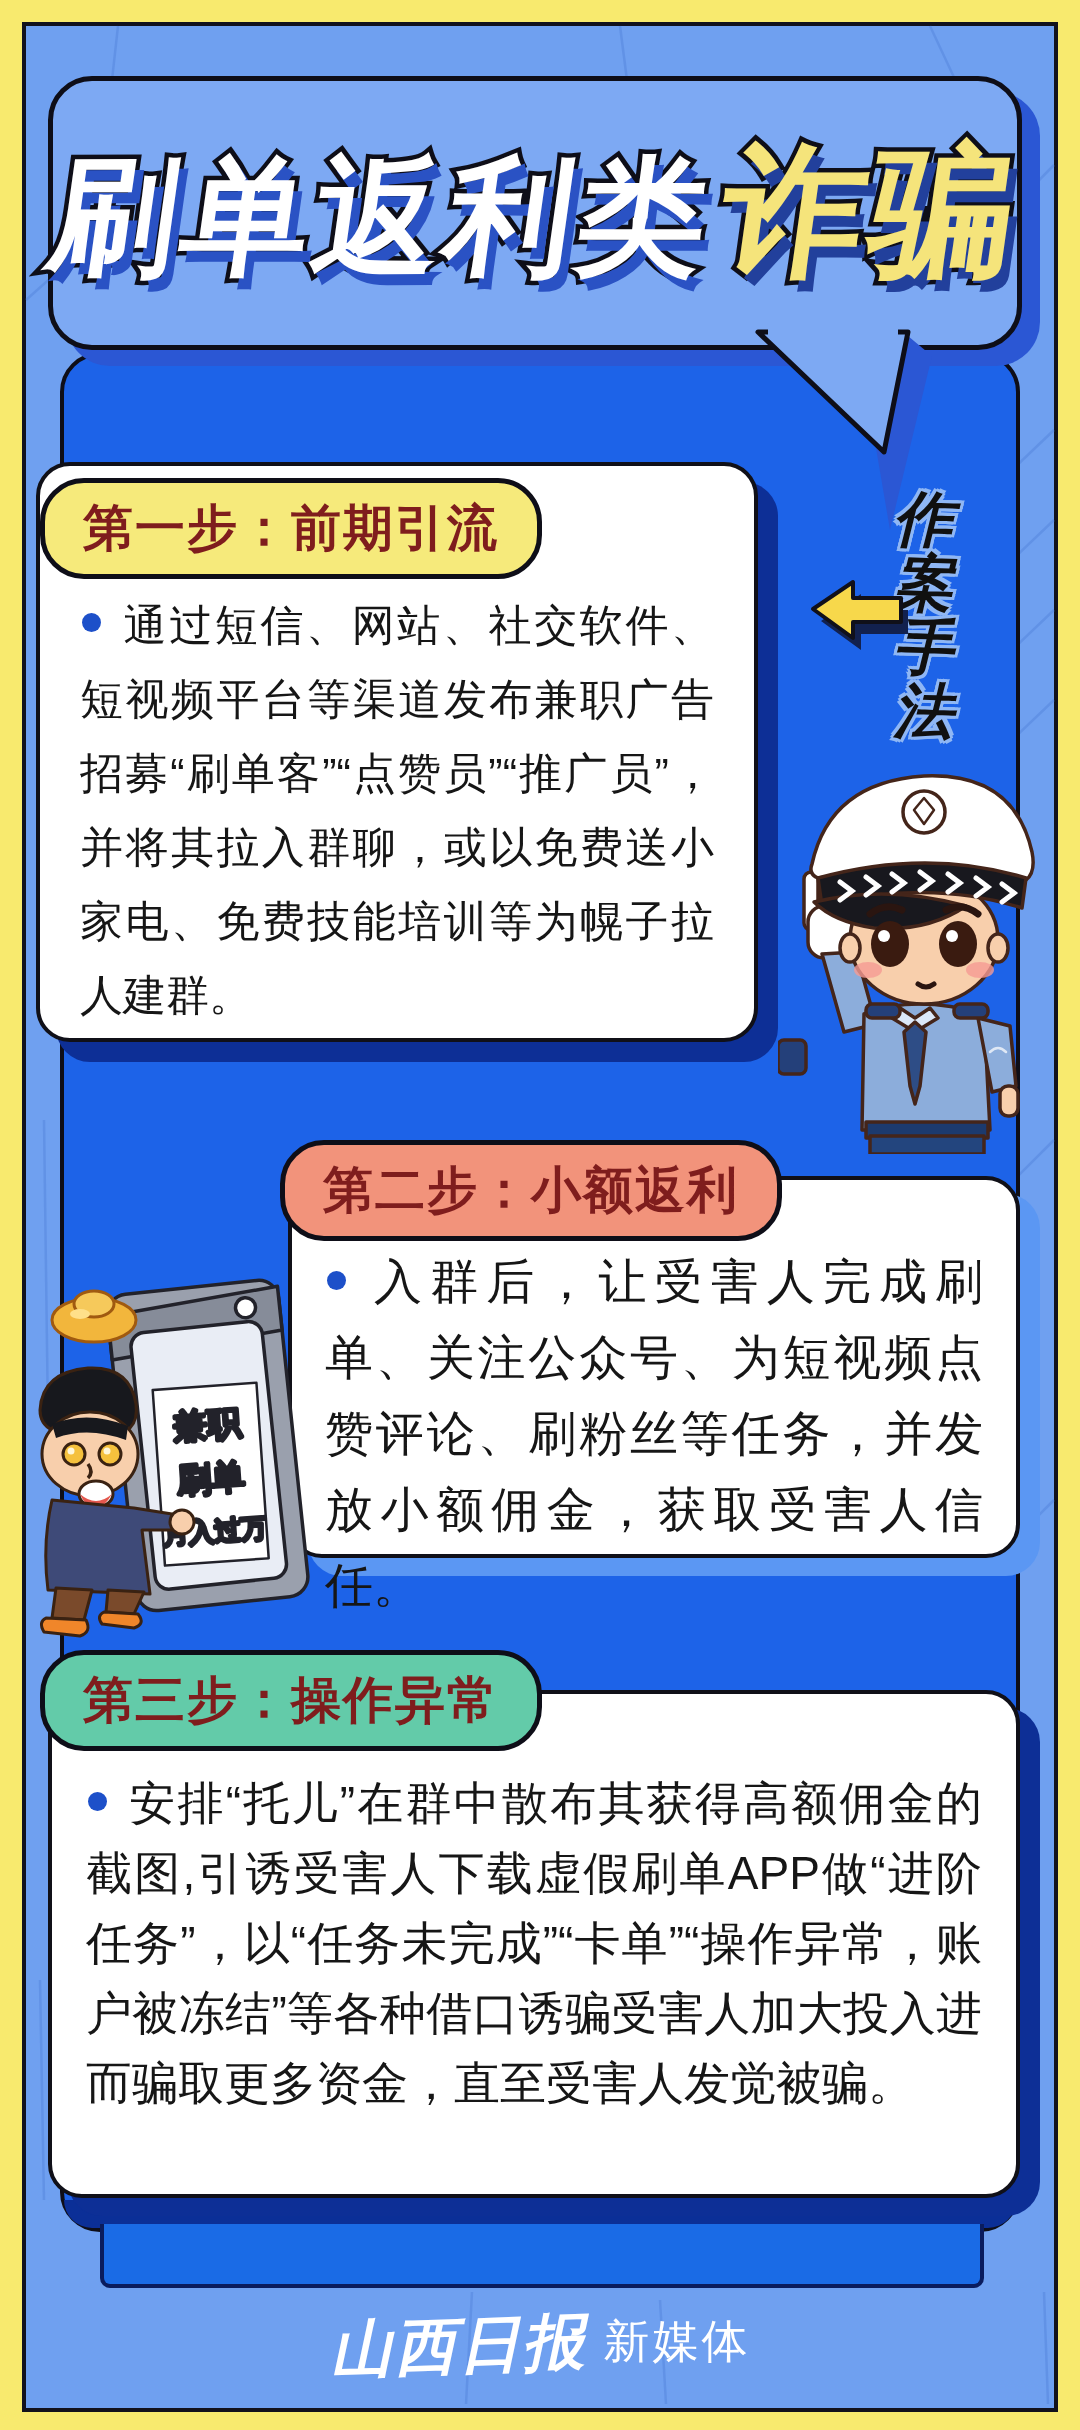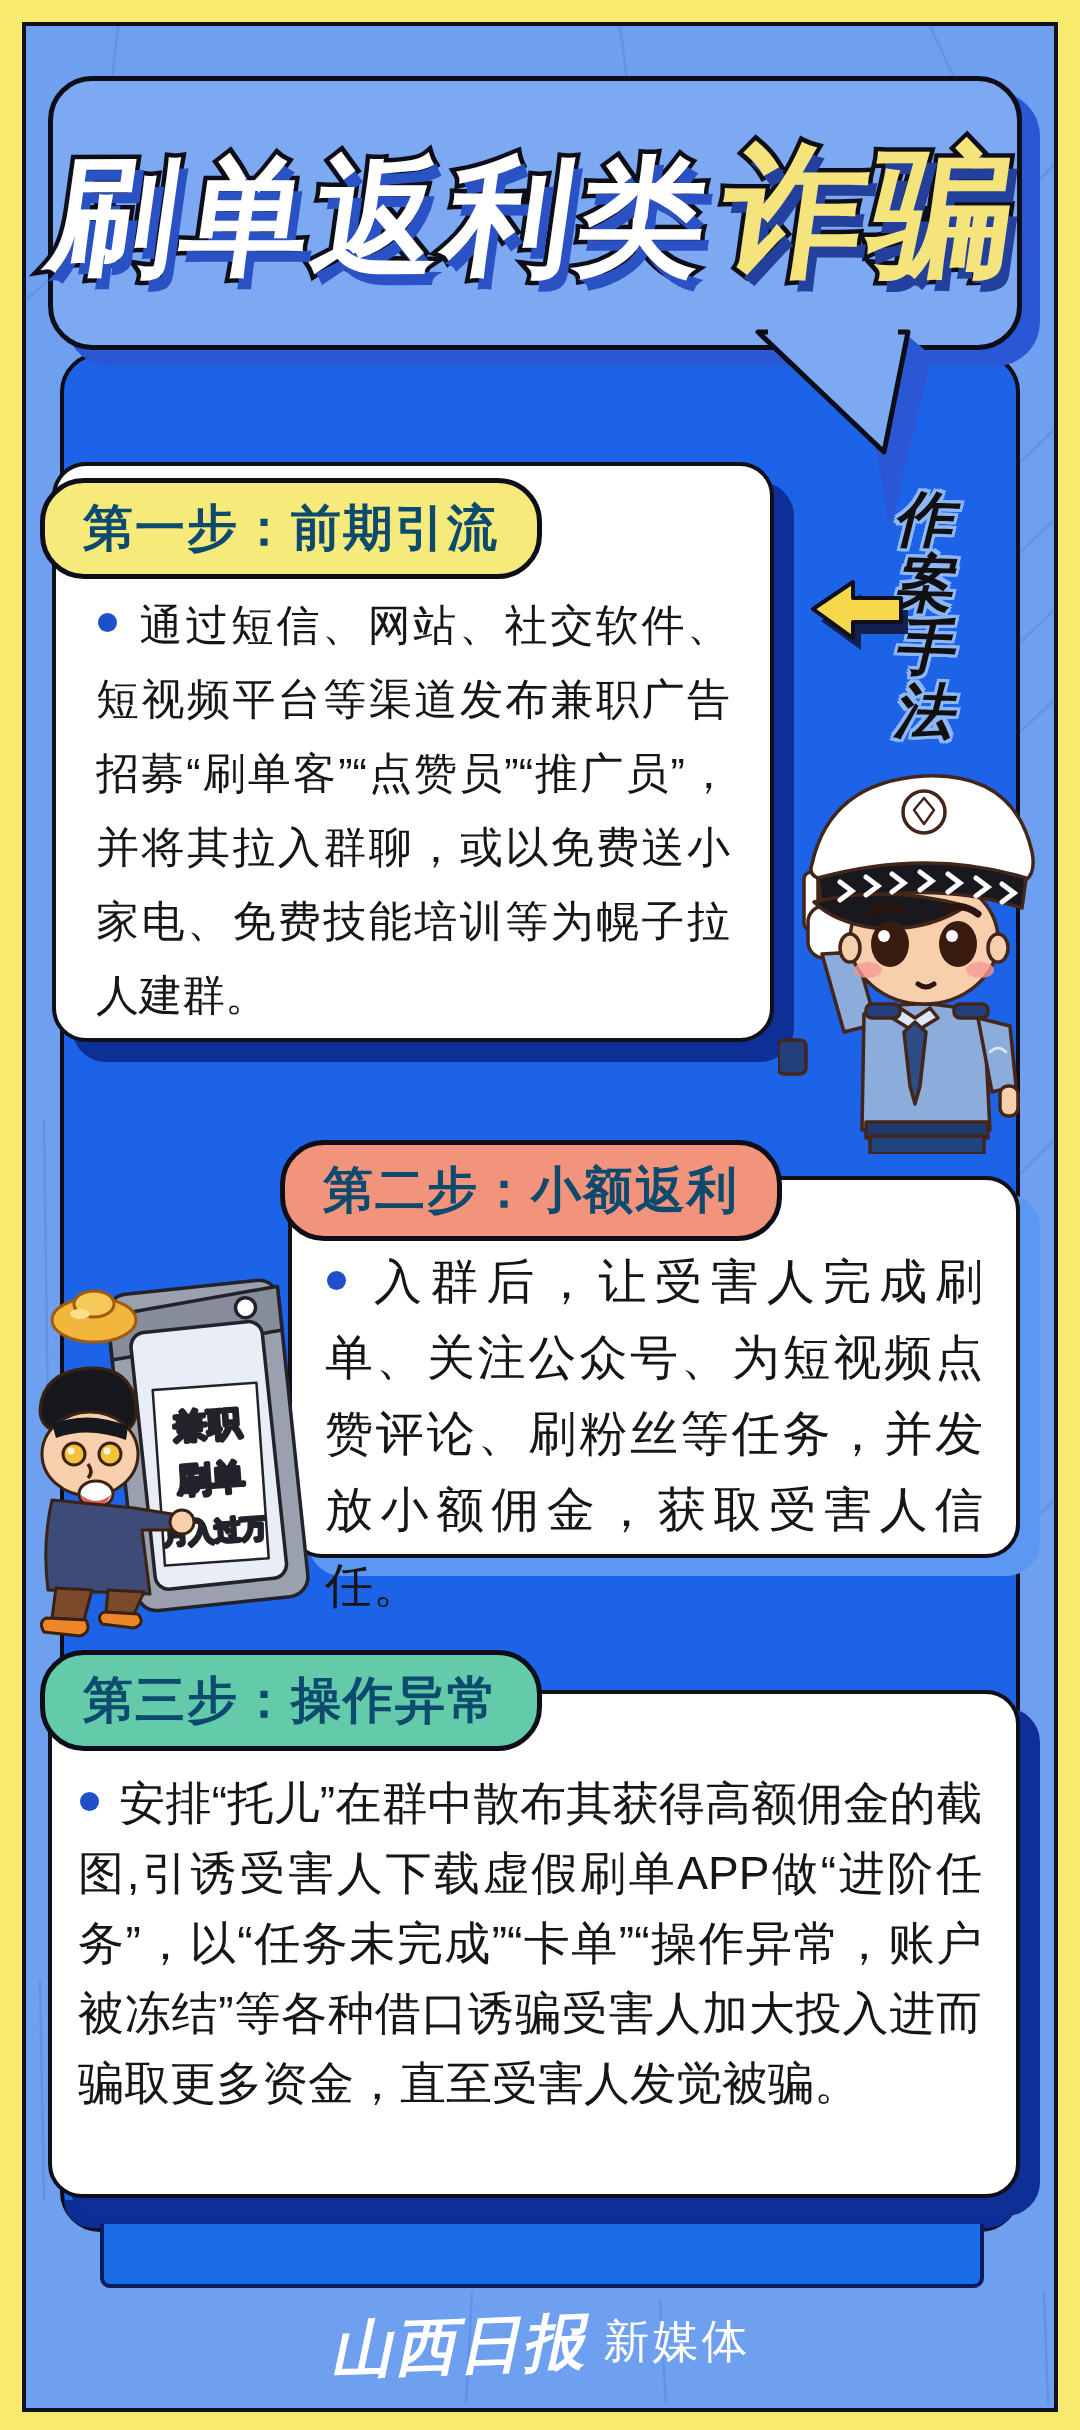--- a/index.html
+++ b/index.html
@@ -19,25 +19,25 @@
   #bubble{left:48px;top:76px;width:964px;height:264px;background:#7DA9F3;border:5px solid #0e0e18;border-radius:44px;
           box-shadow:18px 16px 0 #2B57D4;display:flex;align-items:center;justify-content:center;}
   #bubble-tail{left:700px;top:300px;width:280px;height:270px;}
   .title-line{transform:skewX(-8deg);white-space:nowrap;font-weight:900;letter-spacing:4px;
               -webkit-text-stroke:9px #0e0e18;paint-order:stroke fill;}
   .title-main{font-size:128px;color:#ffffff;text-shadow:9px 11px 0 #2a52c4;}
   .title-hot{font-size:144px;color:#F5E47B;margin-left:12px;text-shadow:9px 11px 0 #1c3franc;} 
   .title-hot{text-shadow:9px 11px 0 #22409c;}
   
   .pill{position:absolute;background:#F6EA7B;border:5px solid #0e0e18;border-radius:44px;
-        padding:12px 38px;font-size:50px;font-weight:900;color:#0c4a6e;letter-spacing:2px;z-index:6;white-space:nowrap;}
+        padding:12px 38px;font-size:50px;font-weight:900;color:#7f1d1d;letter-spacing:2px;z-index:6;white-space:nowrap;}
   .card{position:absolute;background:#ffffff;border:4px solid #101018;border-radius:34px;z-index:5;box-sizing:border-box;}
-  #card1{left:52px;top:462px;width:722px;height:580px;box-shadow:20px 20px 0 #0D2F96;padding:122px 40px 0 40px;}
+  #card1{left:36px;top:462px;width:722px;height:580px;box-shadow:20px 20px 0 #0D2F96;padding:122px 40px 0 40px;}
   #card2{left:288px;top:1176px;width:732px;height:382px;box-shadow:20px 18px 0 #5B97F3;padding:64px 33px 0 33px;}
-  #card3{left:48px;top:1690px;width:972px;height:508px;box-shadow:20px 18px 0 #0D2F96;padding:74px 34px 0 26px;}
+  #card3{left:48px;top:1690px;width:972px;height:508px;box-shadow:20px 18px 0 #0D2F96;padding:74px 34px 0 34px;}
   .body-text{color:#161616;text-align:justify;font-weight:500;}
   #card1 .body-text{font-size:43px;line-height:74px;}
   #card2 .body-text{font-size:48px;line-height:76px;}
   #card3 .body-text{font-size:46px;line-height:70px;}
   .dot{display:inline-block;width:19px;height:19px;border-radius:50%;background:#1D50C9;margin:0 20px 8px 2px;}
   
   #side-label{left:886px;top:488px;width:84px;z-index:6;text-align:center;}
   #side-label span{display:block;font-size:60px;font-weight:900;color:#101010;transform:skewX(-12deg) rotate(2deg);
       line-height:64px;
       text-shadow:3px 0 0 #8FB7F5,-3px 0 0 #8FB7F5,0 3px 0 #8FB7F5,0 -3px 0 #8FB7F5,3px 3px 0 #8FB7F5,-3px -3px 0 #8FB7F5,3px -3px 0 #8FB7F5,-3px 3px 0 #8FB7F5;}

